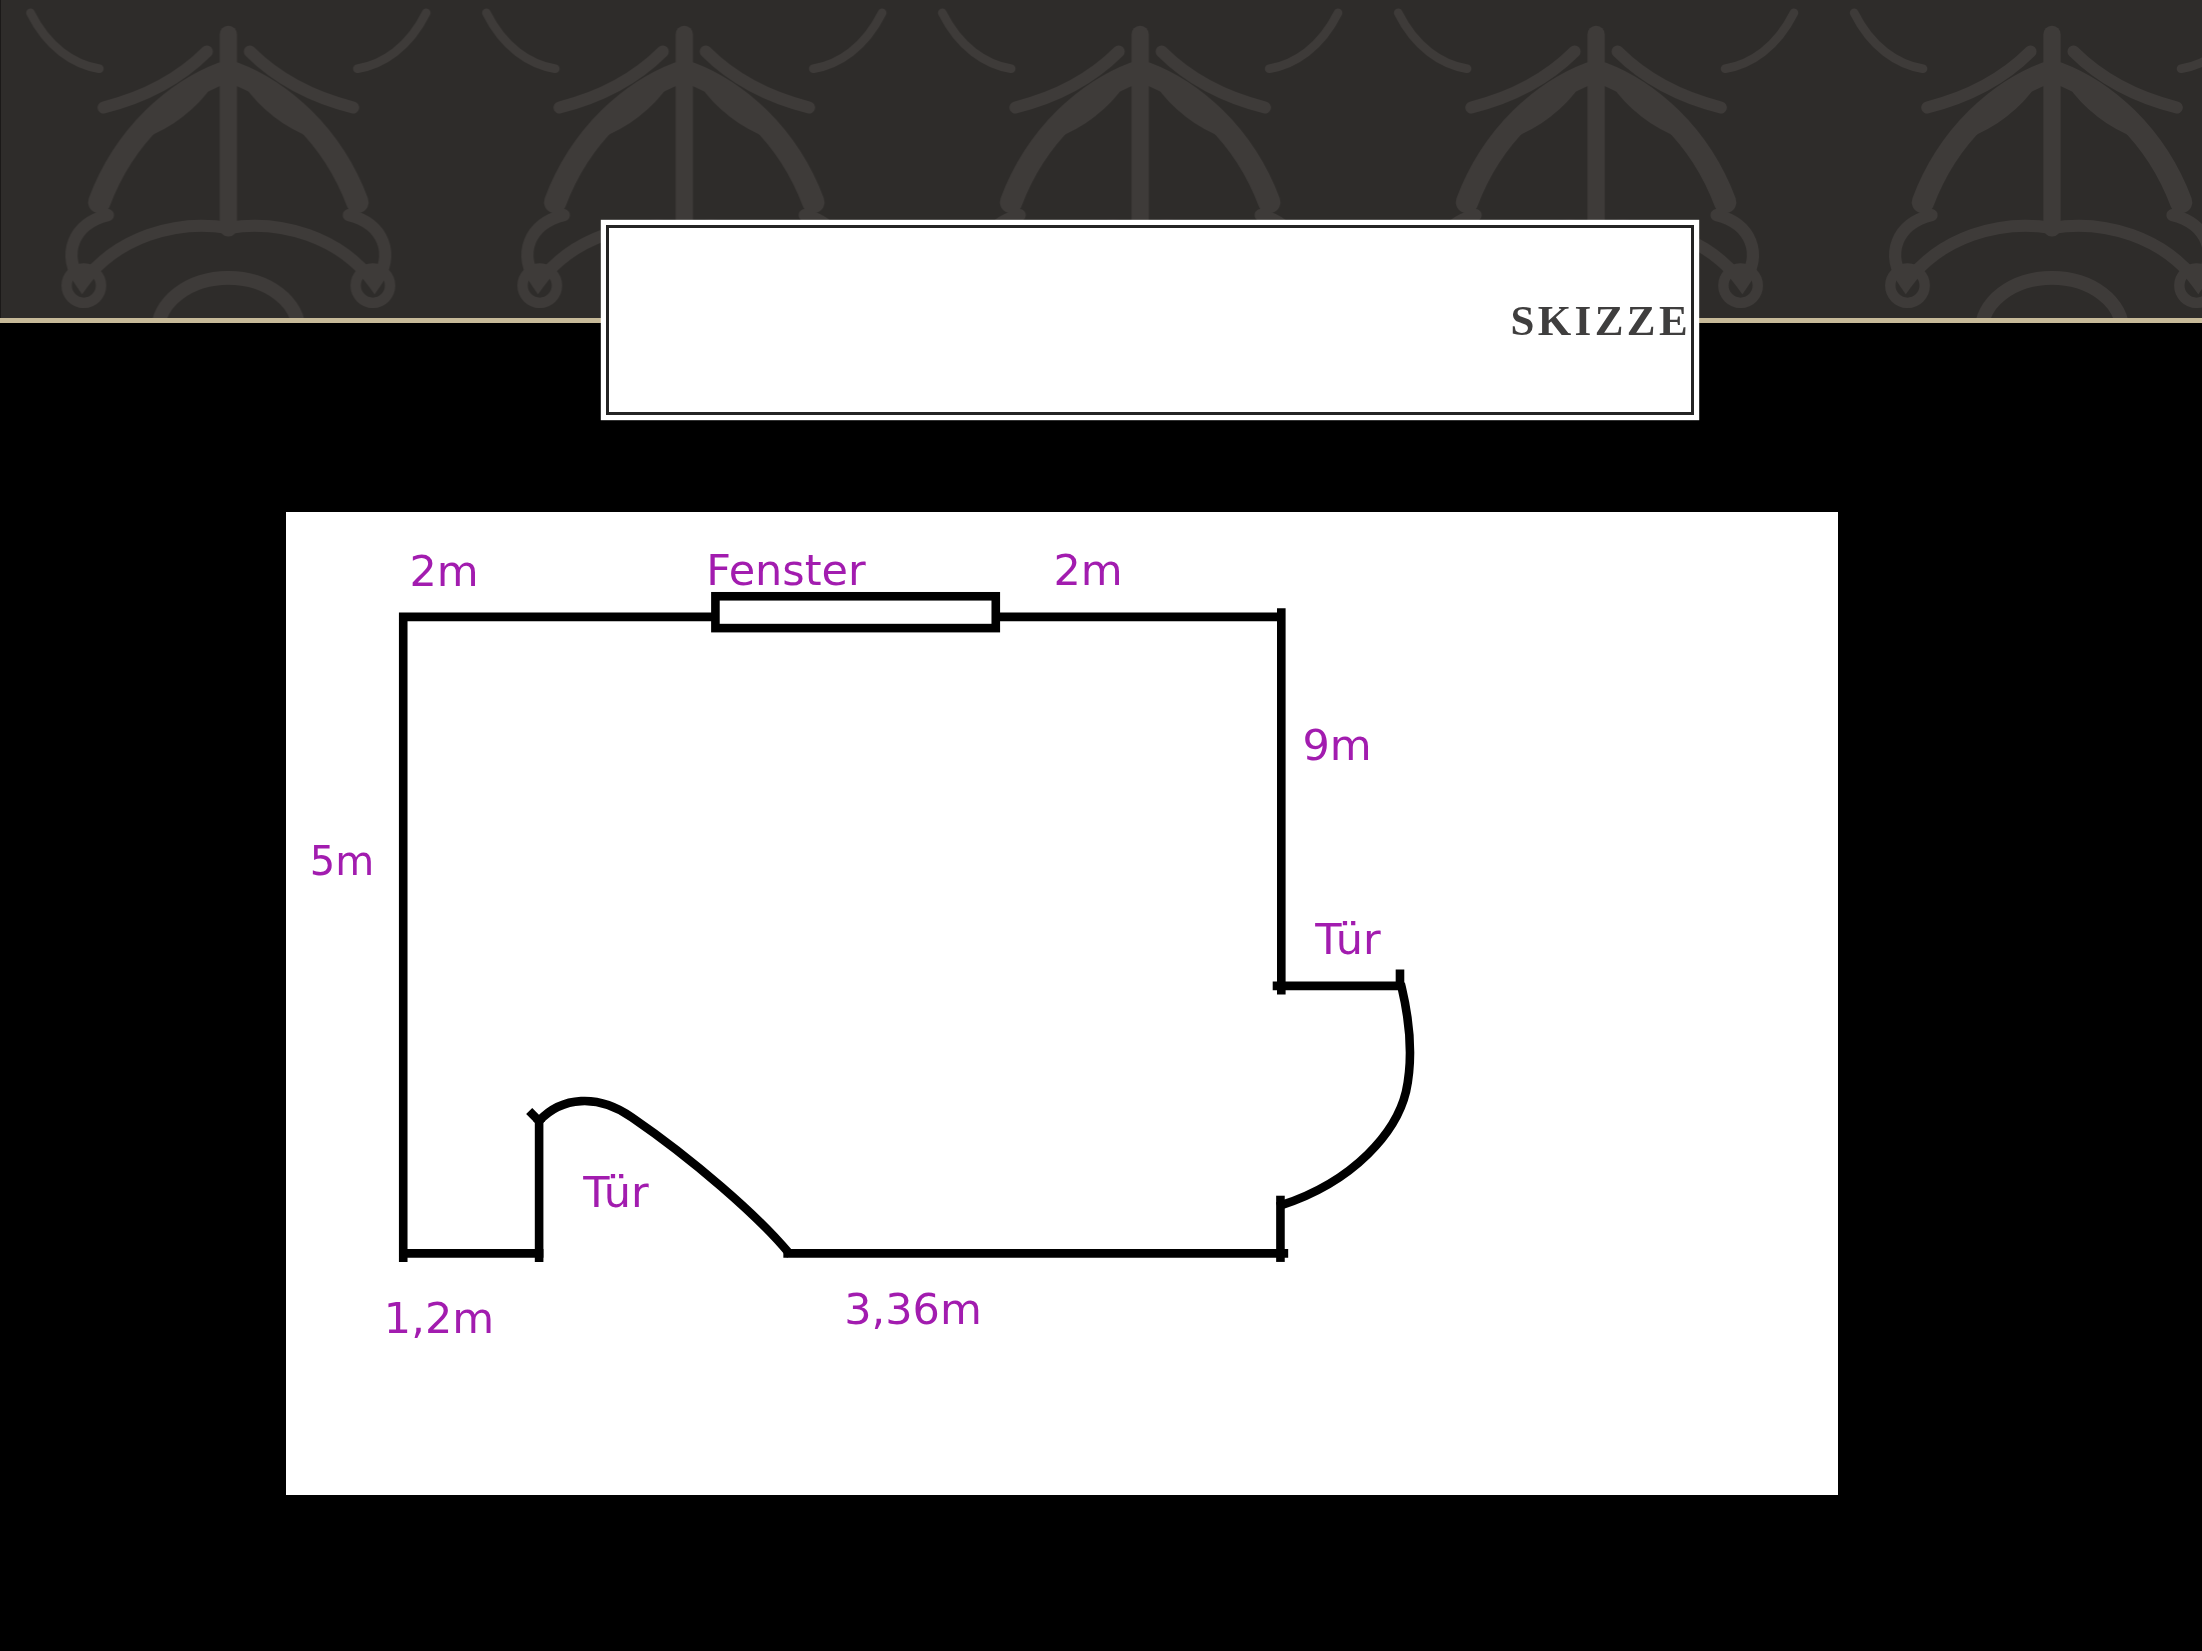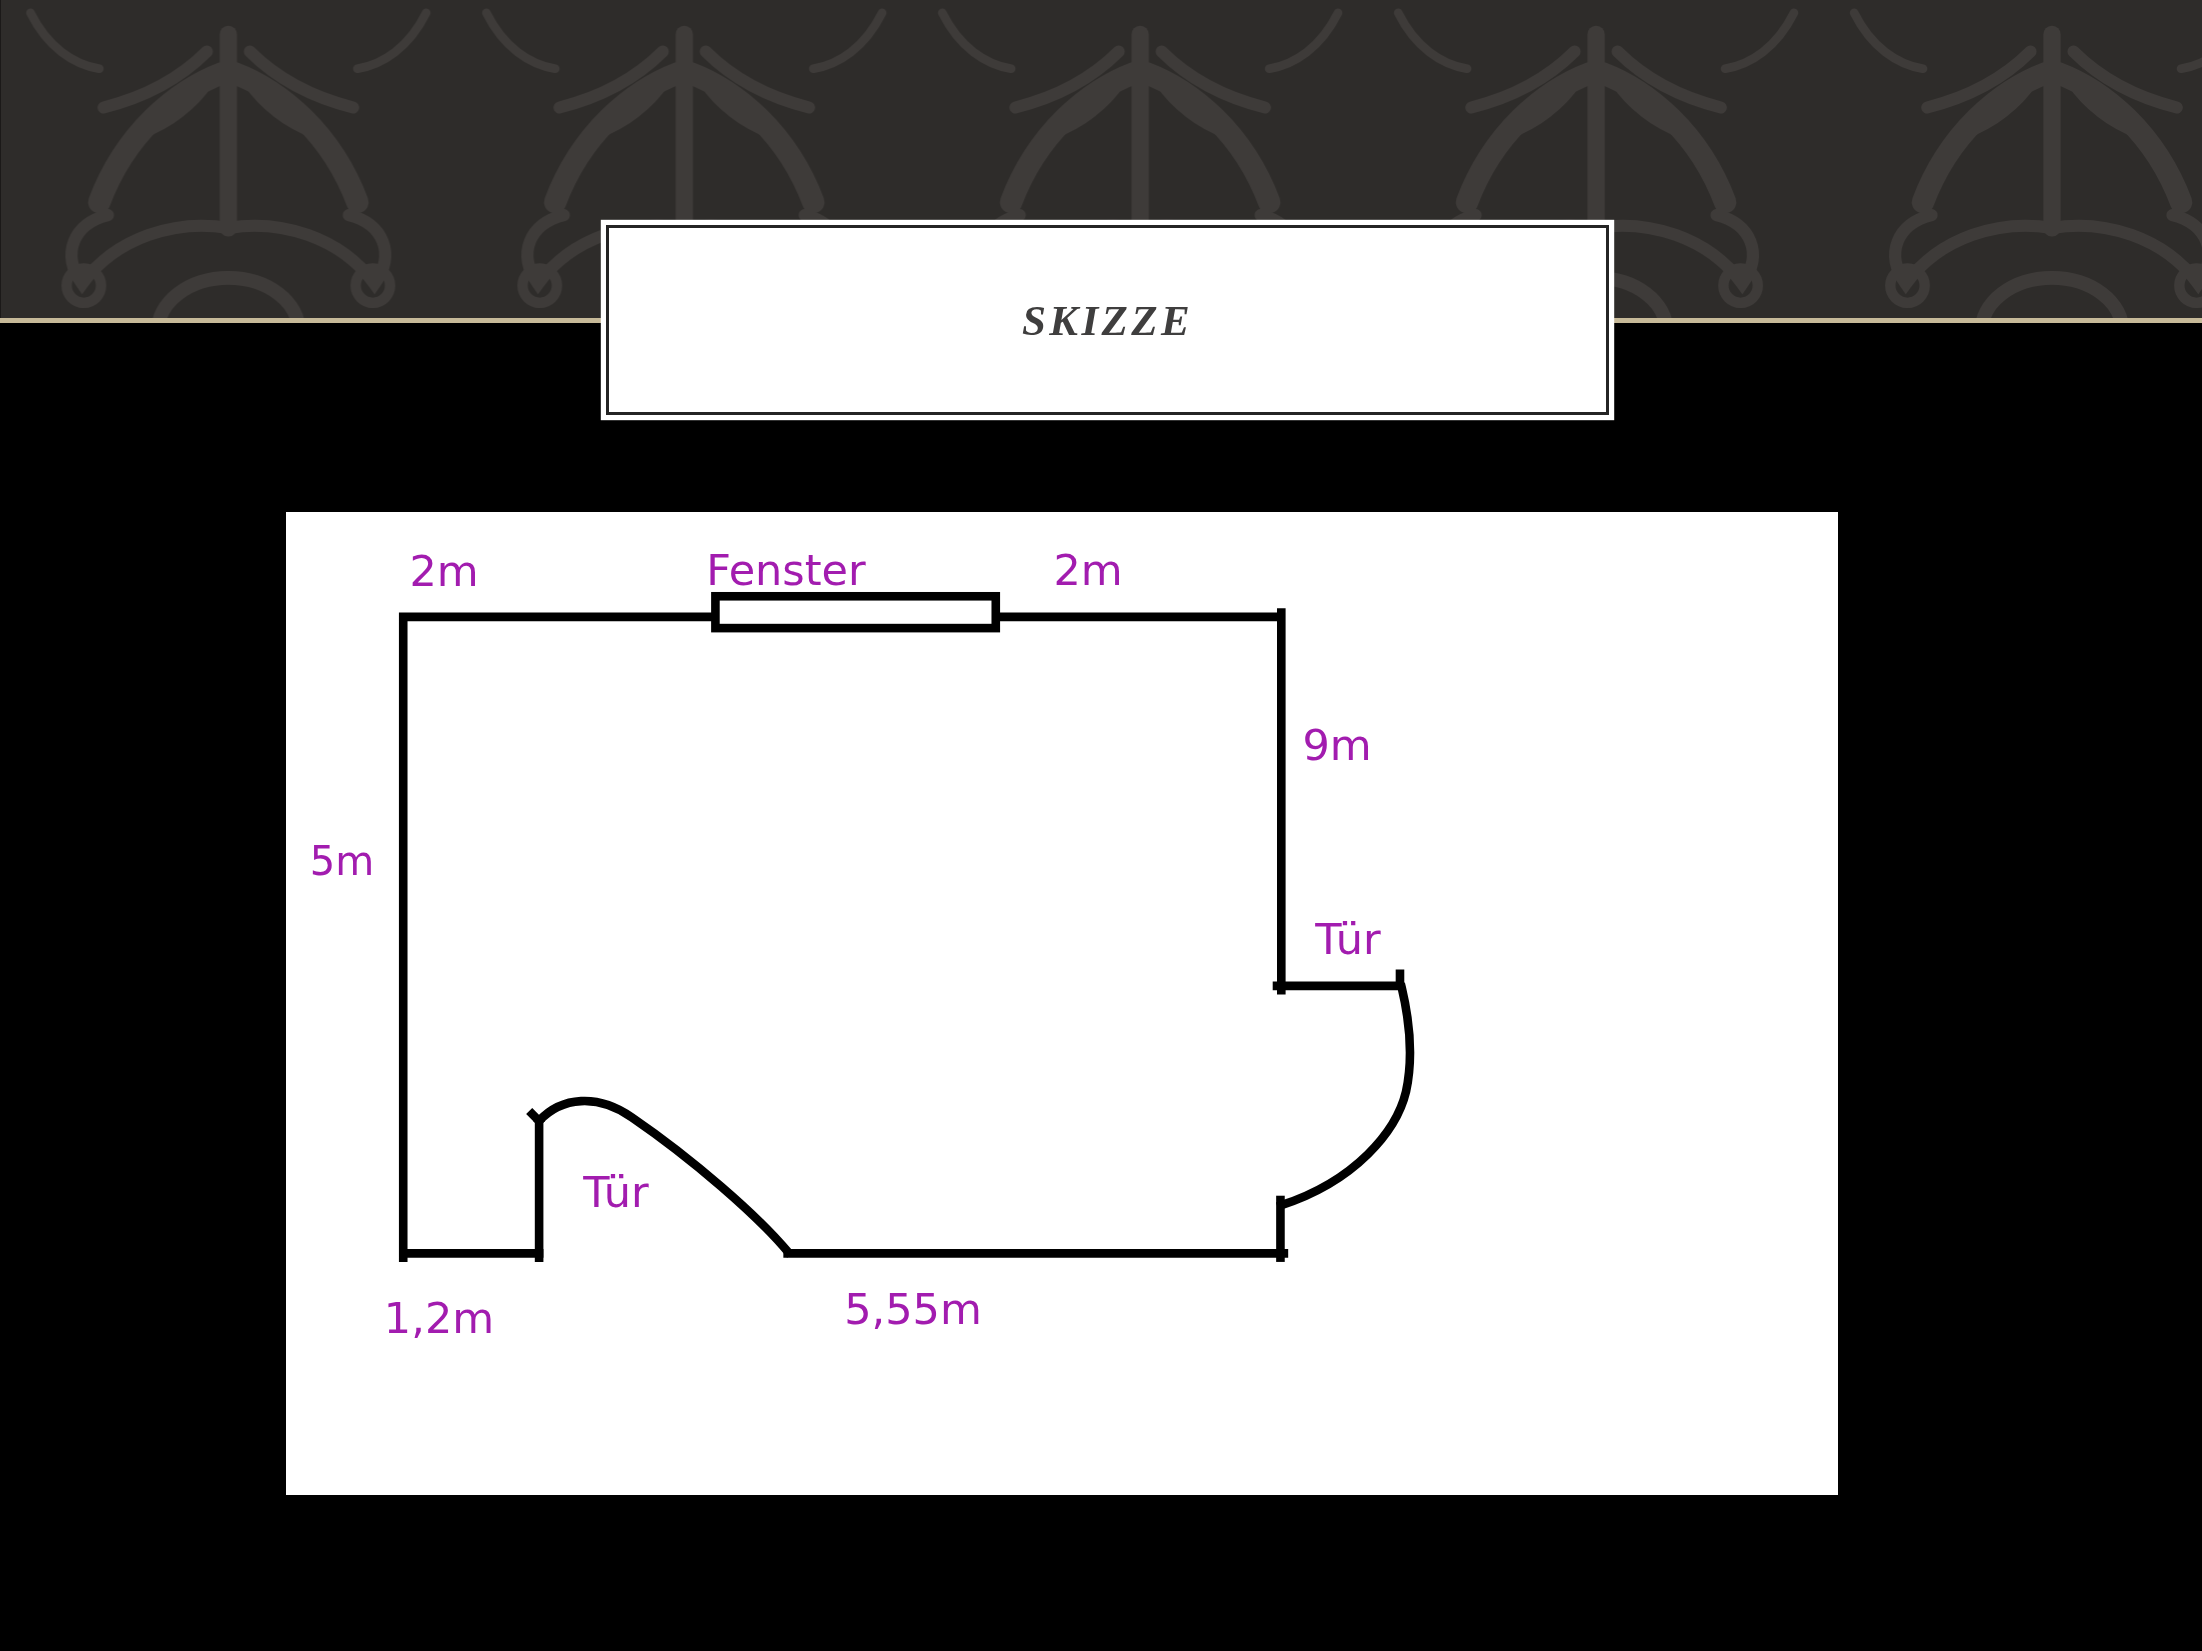--- a/index.html
+++ b/index.html
@@ -4,23 +4,23 @@
 <style>
   html,body{margin:0;padding:0;background:#000;}
   .slide{position:relative;width:2203px;height:1652px;background:#000;overflow:hidden;
          font-family:"DejaVu Sans",sans-serif;}
 
   
   .band{position:absolute;left:0;top:0;width:2203px;height:320px;}
   .divider{position:absolute;left:0;top:318px;width:2203px;height:5.2px;background:#c7ba99;}
 
   
-  .title-box{position:absolute;left:606px;top:225px;width:1003px;height:190px;
+  .title-box{position:absolute;left:606px;top:225px;width:1088px;height:190px;
              background:#ffffff;border:3.4px solid #242424;box-shadow:0 0 0 5.2px #ffffff;
-             display:flex;align-items:center;justify-content:center;box-sizing:border-box;font-style:italic;}
+             display:flex;align-items:center;justify-content:flex-end;box-sizing:border-box;}
   .title-text{font-family:"Liberation Serif","DejaVu Serif",serif;font-weight:700;
               font-size:43px;letter-spacing:3.4px;color:#3f3e3e;}
 
   
   .plan{position:absolute;left:286px;top:512px;width:1552px;height:983px;background:#ffffff;}
   .plan svg{position:absolute;left:0;top:0;}
   .plan-label{position:absolute;transform:translate(-50%,-50%);color:#a21caf;
               font-size:43px;font-weight:500;white-space:nowrap;}
 </style>
 </head>
@@ -75,17 +75,17 @@
     </svg>
 
     <span class="plan-label" style="left:158px;top:59px">2m</span>
     <span class="plan-label" style="left:500px;top:58px">Fenster</span>
     <span class="plan-label" style="left:802px;top:58px">2m</span>
     <span class="plan-label" style="left:1051px;top:233px">9m</span>
     <span class="plan-label" style="left:56px;top:349px;font-size:40px">5m</span>
     <span class="plan-label" style="left:1062px;top:427px">Tür</span>
     <span class="plan-label" style="left:330px;top:680px">Tür</span>
     <span class="plan-label" style="left:153px;top:806px">1,2m</span>
-    <span class="plan-label" style="left:627px;top:797px">5,55m</span>
+    <span class="plan-label" style="left:627px;top:797px">3,36m</span>
   </div>
 
 </div>
 
 
 </body></html>

